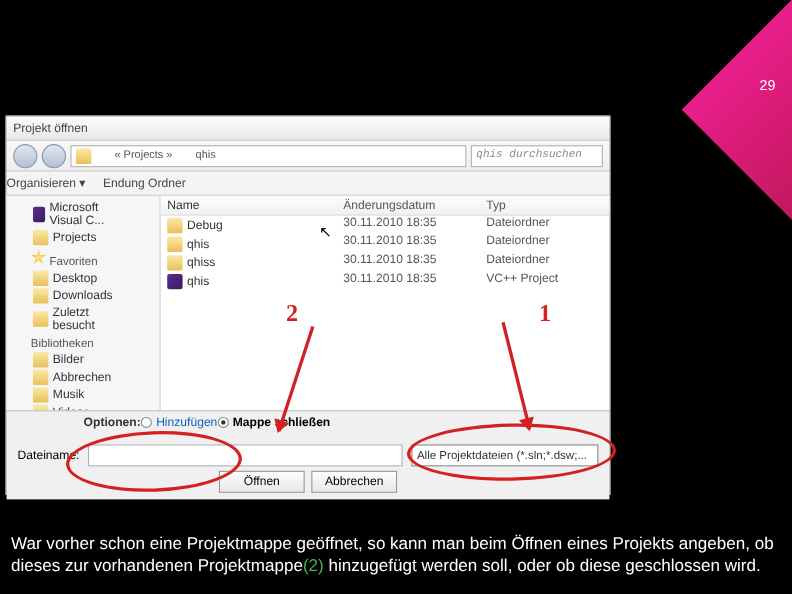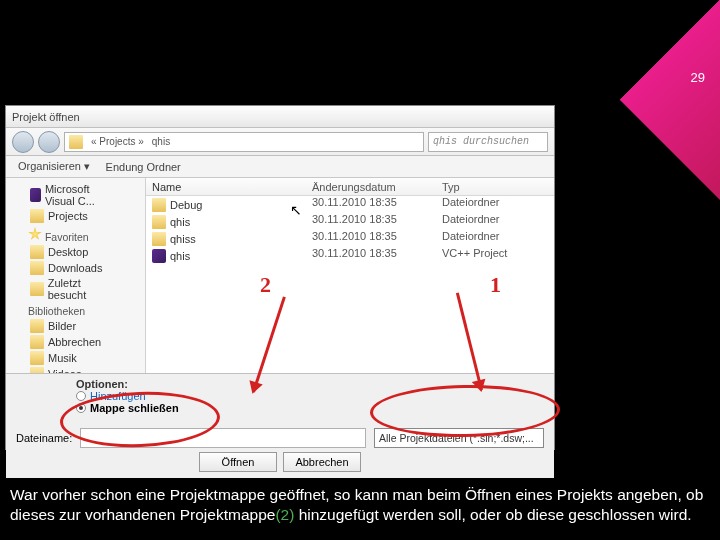--- a/index.html
+++ b/index.html
@@ -85,41 +85,41 @@
     border: 1px solid #8898a8;
   }
   .crumb-box {
     flex: 1;
     height: 20px;
     border: 1px solid #b0b0b0;
     background: #fff;
     display: flex;
     align-items: center;
     padding: 0 4px;
-    gap: 8px;
+    gap: 21px;
   }
   .search-box {
     width: 120px;
     height: 20px;
     border: 1px solid #b0b0b0;
     background: #fff;
     display: flex;
     align-items: center;
     padding: 0 4px;
     font-style: italic;
     color: #888;
     font-family: Liberation Mono, monospace;
   }
   .toolbar {
     height: 22px;
     background: #f4f4f4;
     border-bottom: 1px solid #c8c8c8;
     display: flex;
     align-items: center;
-    padding: 0 12px;
+    padding: 0 0;
     font-size: 11px;
     color: #444;
     gap: 16px;
     filter: blur(0.6px);
   }
   .body {
     display: flex;
     height: 195px;
     background: #fff;
   }
@@ -174,21 +174,21 @@
     width: 170px; height:20px; border:1px solid #888; background:#fff;
     font-size:10.5px; color:#333; display:flex; align-items:center; padding:0 4px;
     white-space:nowrap; overflow:hidden;
   }
   .btn-row { display:flex; justify-content:center; gap:6px; margin-top:4px; }
   .win-btn {
     width:78px; height:20px; border:1px solid #999; background:linear-gradient(#fdfdfd,#e8e8e8);
     font-size:11px; display:flex; align-items:center; justify-content:center;
   }
   .options-box {
-    display:flex; flex-direction:column; gap:0; font-size:11px; color:#1060c0;
+    display:flex; gap:0; font-size:11px; color:#1060c0;
     padding-left: 60px; filter: blur(0.4px);
   }
   .options-box .opt { display:flex; align-items:center; gap:4px; }
   .radio { width:10px; height:10px; border:1px solid #888; border-radius:50%; background:#fff; }
   .radio.sel::after { content:""; display:block; width:4px; height:4px; background:#333; border-radius:50%; margin:2px; }
   .bold { font-weight: bold; }
 
   .red-oval {
     position:absolute;
     border: 3px solid #d32020;

